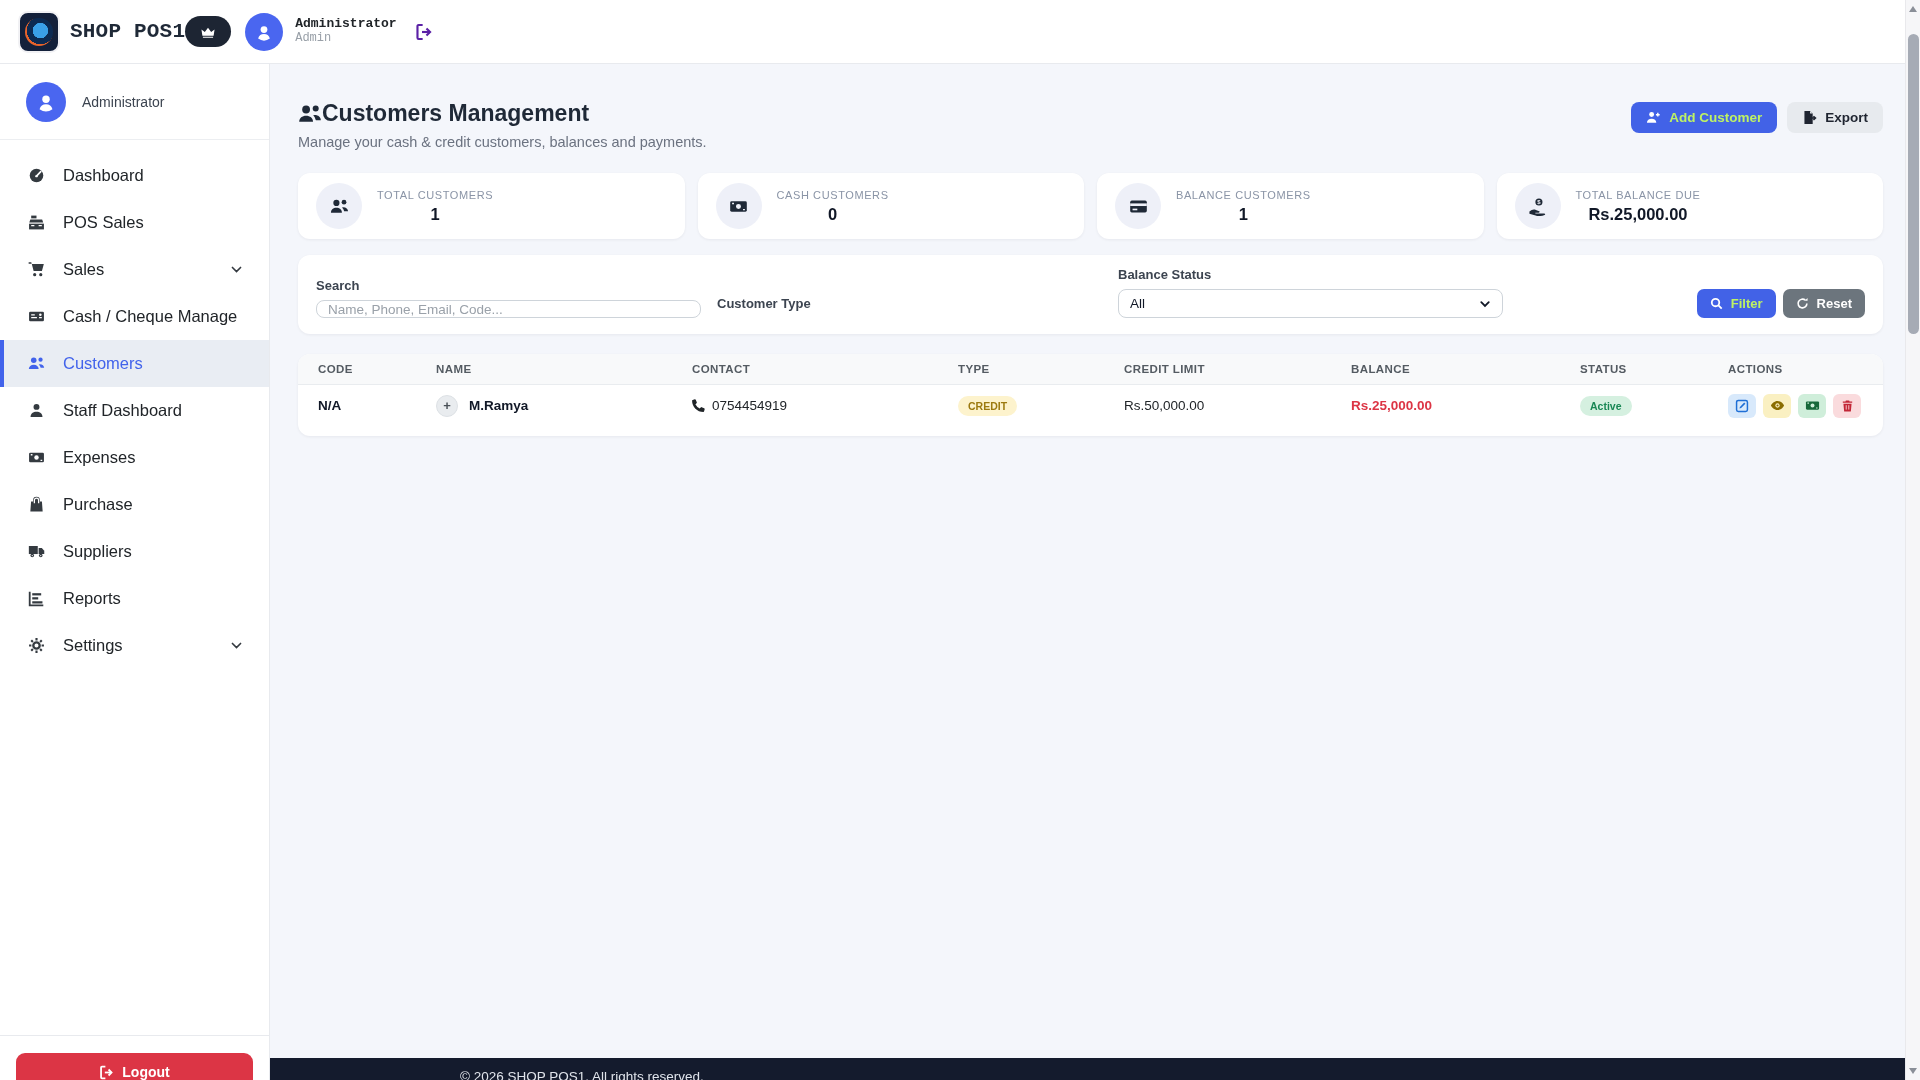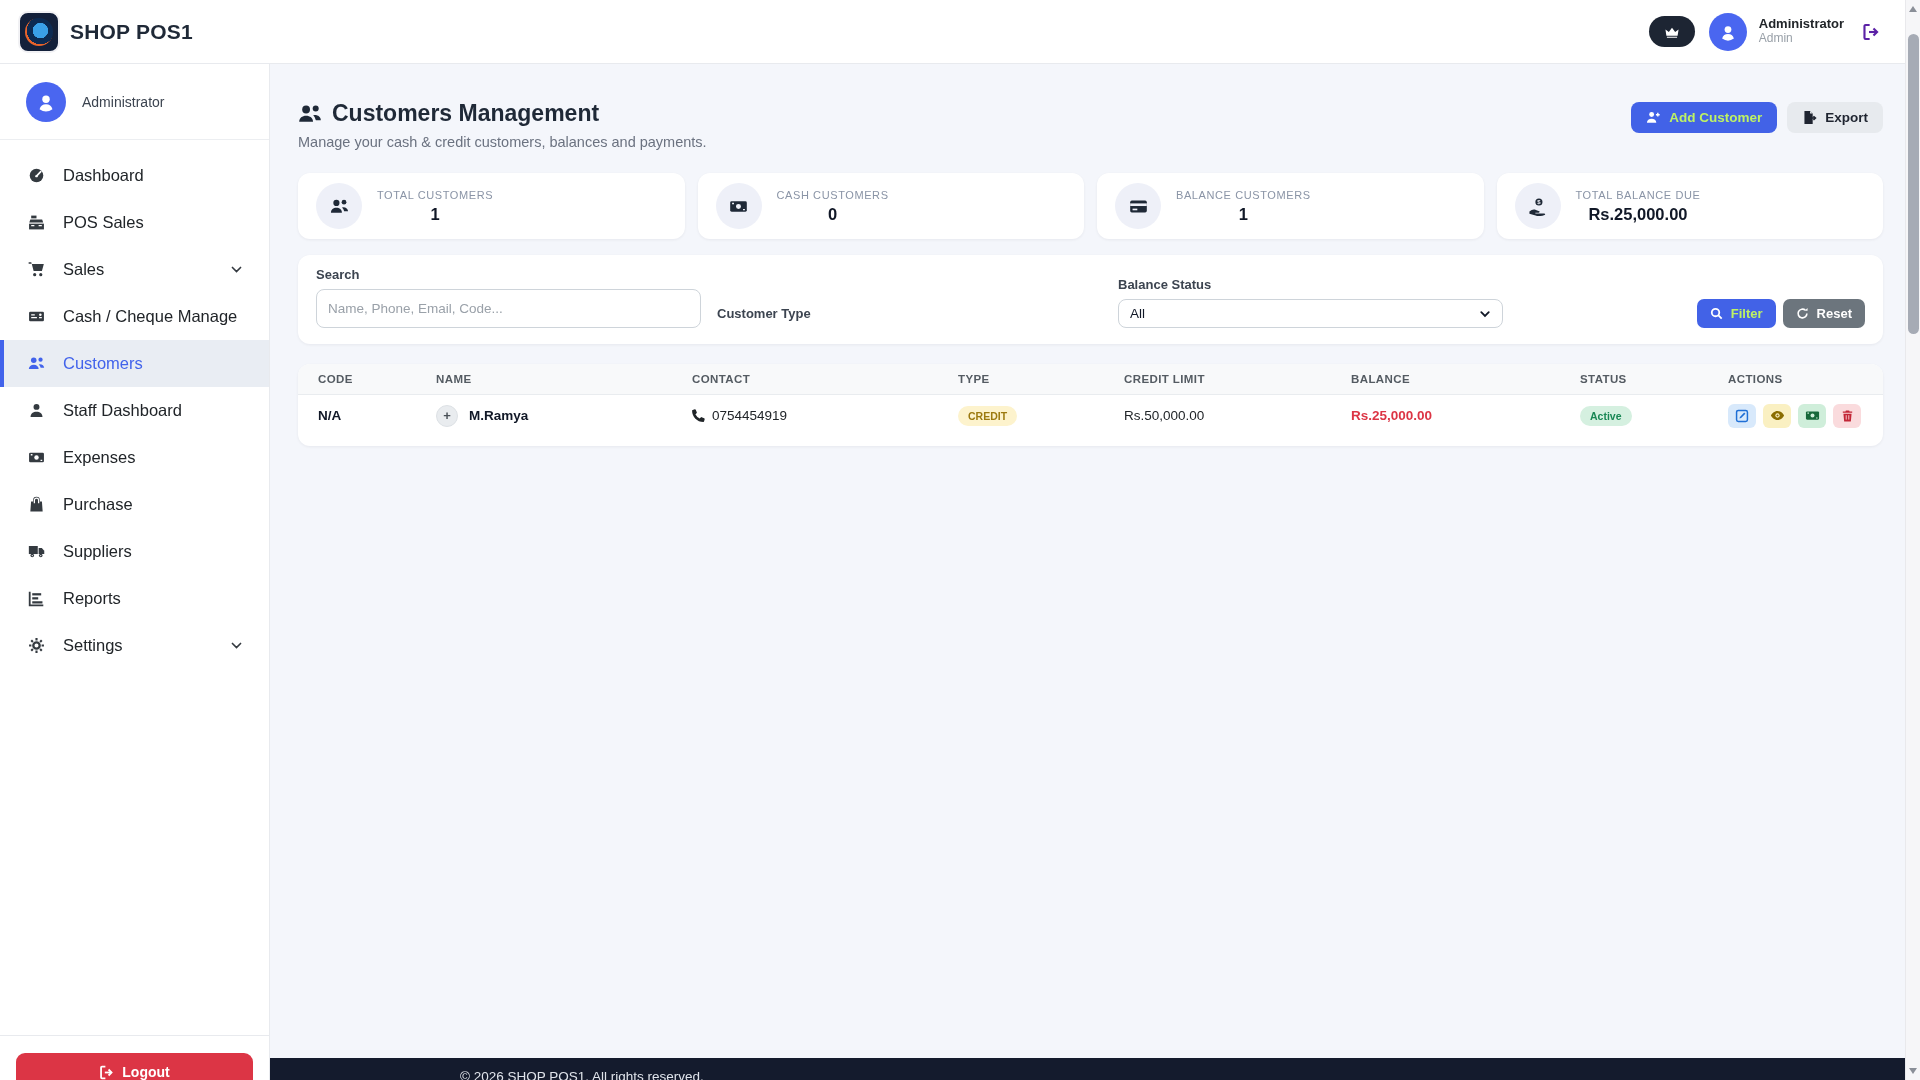--- a/index.html
+++ b/index.html
@@ -1,22 +1,22 @@
 <!DOCTYPE html>
 <html><head>
 <meta charset="utf-8">
 <style>
   * { margin:0; padding:0; box-sizing:border-box; }
   html,body { width:1920px; height:1080px; overflow:hidden; }
   body { font-family:"Liberation Sans", sans-serif; background:#f4f6fb; color:#212529; position:relative; }
 
   
   .navbar { position:absolute; top:0; left:0; width:1920px; height:64px; background:#ffffff;
-            border-bottom:1px solid #e8eaee; display:flex; align-items:center; justify-content:space-between;
-            padding:0 40px 0 18px; z-index:20; }
+            border-bottom:1px solid #e8eaee; display:flex; align-items:center; justify-content:flex-start;
+            padding:0 40px 0 18px; z-index:20;font-family:Liberation Mono, monospace; }
   .brand { display:flex; align-items:center; gap:10px; }
   .brand-logo { width:42px; height:42px; background:#13203a; border-radius:10px; border:2px solid #f1f1f4;
                 display:flex; align-items:center; justify-content:center; }
   .brand-logo-globe { width:28px; height:28px; border-radius:50%;
                 background:radial-gradient(circle at 55% 45%, #3aa0e8 0 35%, #0c2a52 36% 62%, #e8632a 63% 100%); }
   .brand-name { font-size:21px; font-weight:bold; color:#1f2937; letter-spacing:.2px; }
   .nav-right { display:flex; align-items:center; gap:14px; }
   .crown-pill { width:46px; height:31px; background:#1d2533; border-radius:17px; border:none;
                 display:flex; align-items:center; justify-content:center; cursor:pointer; }
   .avatar { width:38px; height:38px; border-radius:50%; background:#4a66f0; display:flex; align-items:center; justify-content:center; }
@@ -40,21 +40,21 @@
   .menu-item.active { background:#e9edf3; border-left:4px solid #4263eb; padding-left:22px; color:#4263eb; }
   .menu-item.active .mi-icon { color:#4263eb; }
   .side-bottom { position:absolute; top:971px; left:0; width:100%; border-top:1px solid #e8eaee; padding:17px 16px 0; }
   .logout-btn { width:100%; height:38px; background:#dc3545; color:#fff; border:none; border-radius:9px;
                 font-size:14px; font-weight:bold; font-family:inherit; display:flex; align-items:center; justify-content:center; gap:8px; cursor:pointer; }
 
   
   .main { position:absolute; top:64px; left:270px; width:1650px; height:1016px; background:#f4f6fb;
           padding:36px 37px 0 28px; }
   .page-head { display:flex; justify-content:space-between; align-items:flex-start; }
-  .page-title { font-size:23px; font-weight:bold; color:#1f2937; display:flex; align-items:center; gap:10px; }
+  .page-title { font-size:23px; font-weight:bold; color:#1f2937; display:flex; align-items:center; }
   .page-title svg { color:#1f2937; }
   .page-sub { font-size:14.5px; color:#6b7280; margin-top:7px; }
   .head-actions { display:flex; gap:10px; margin-top:2px; }
   .btn { border:none; border-radius:8px; font-family:inherit; font-weight:bold; cursor:pointer;
          display:flex; align-items:center; gap:8px; }
   .btn-primary { background:#4262e7; color:#bef264; font-size:13.5px; padding:8px 15px; }
   .btn-light { background:#e7eaee; color:#1f2430; font-size:13.5px; padding:8px 15px; }
 
   
   .stats { display:flex; gap:13px; margin-top:23px;text-align:center; }
@@ -63,21 +63,21 @@
   .stat-icon { width:46px; height:46px; border-radius:50%; background:#eef0f8; color:#1f2937;
                display:flex; align-items:center; justify-content:center; flex:none; }
   .stat-label { font-size:11px; color:#8a94a6; letter-spacing:.6px; }
   .stat-value { font-size:16.5px; font-weight:bold; color:#111827; margin-top:4px; }
 
   
   .filter-card { background:#fff; border-radius:12px; box-shadow:0 1px 3px rgba(15,23,42,.06);
                  margin-top:16px; padding:12px 18px 16px; display:flex; gap:16px; align-items:flex-end; }
   .f-group { width:385px; }
   .f-label { font-size:13px; font-weight:bold; color:#3c4450; margin-bottom:7px; }
-  .f-input { width:100%; height:39px; border:1px solid #ced4da; border-radius:8px; padding:0 11px;
+  .f-input { width:100%; height:18px; border:1px solid #ced4da; border-radius:8px; padding:0 11px;
              font-size:13.5px; font-family:inherit; color:#212529; outline:none; }
   .f-input::placeholder { color:#9aa1a9; }
   .f-select { width:100%; height:29px; border:1px solid #ced4da; border-radius:8px; padding:0 11px;
               display:flex; align-items:center; justify-content:space-between; font-size:13.5px; color:#111827;
               background:#fff; cursor:pointer; }
   .f-select .sel-chev { color:#111827; display:flex; }
   .f-buttons { margin-left:auto; display:flex; gap:7px; }
   .btn-sm { font-size:13px; padding:7px 13px; border-radius:7px; }
   .btn-gray { background:#6c757d; color:#fff; }
 

